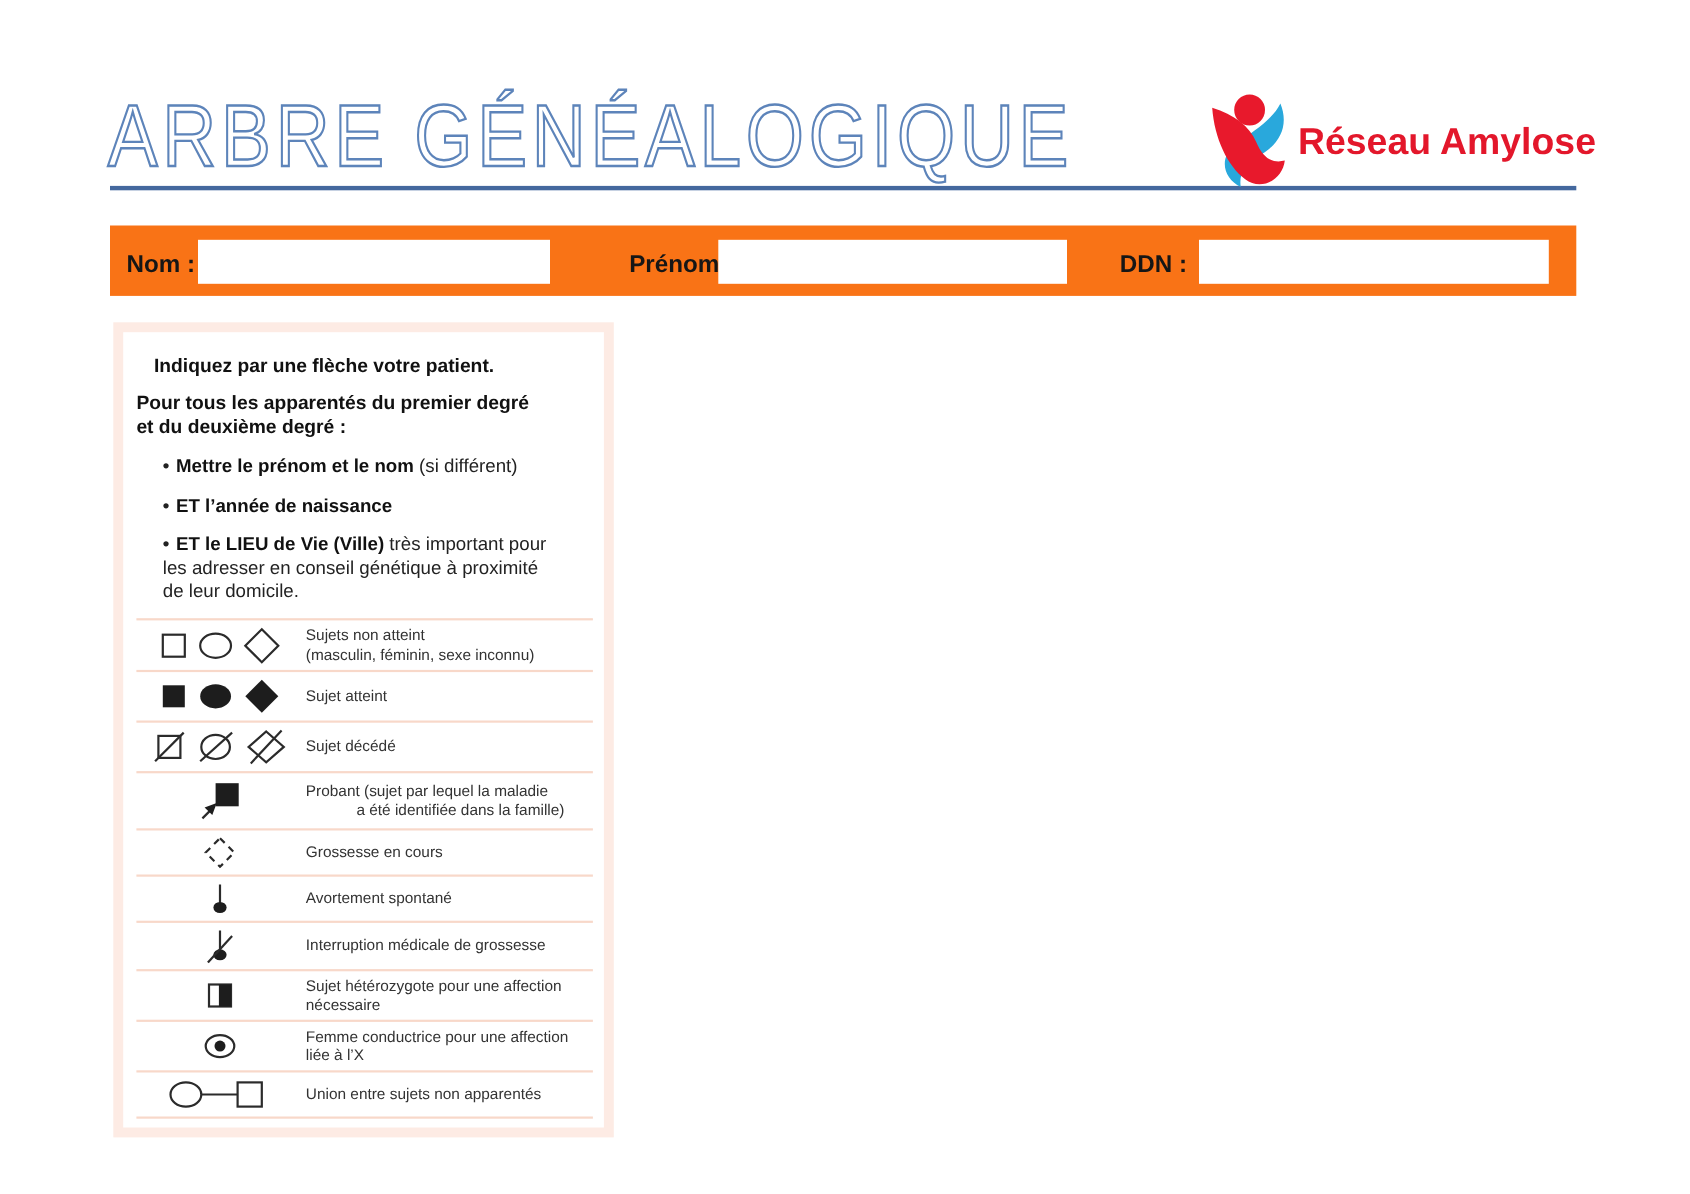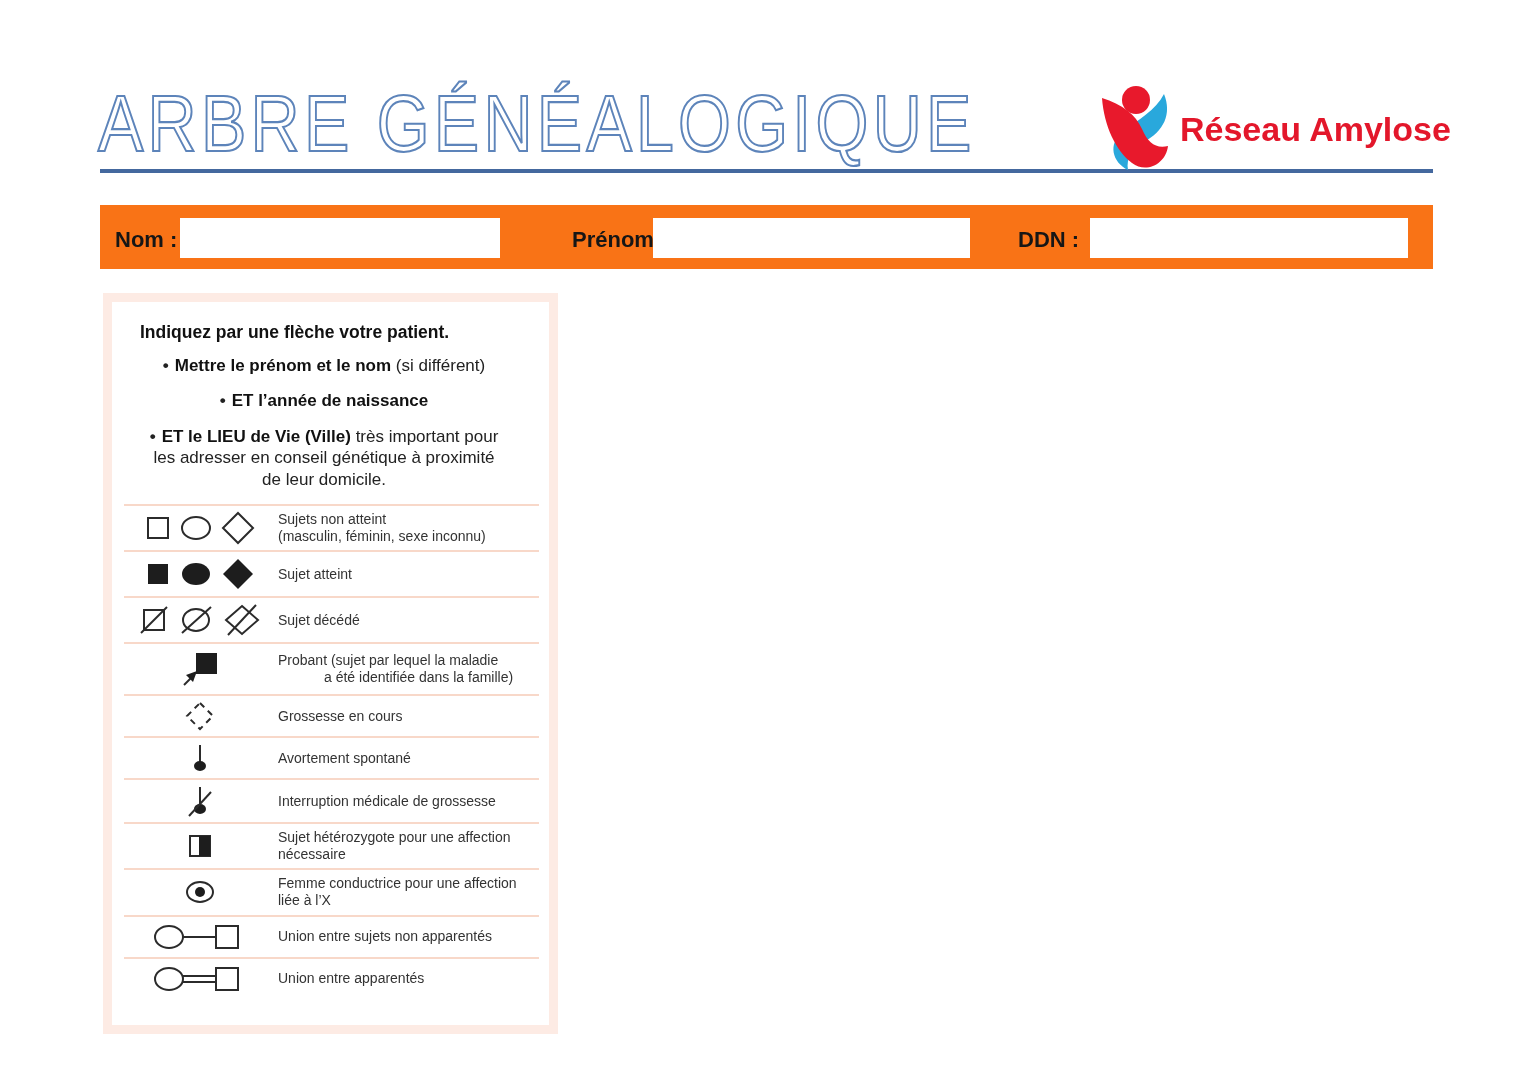--- a/index.html
+++ b/index.html
@@ -26,21 +26,21 @@
   .lbl-nom{left:15px}.box-nom{left:80px;width:320px}
   .lbl-prenom{left:472px}.box-prenom{left:553px;width:317px}
   .lbl-ddn{left:918px}.box-ddn{left:990px;width:318px}
 
   
   .panel{position:absolute;left:103px;top:293px;width:455px;height:741px;background:#fff;
          border:9px solid #fdebe4;box-sizing:border-box;overflow:hidden;}
   .panel-inner{padding:16px 10px 0 12px;}
   .ins1{font-size:17.5px;font-weight:bold;color:#111;margin:4px 0 12px 16px;}
   .ins2{font-size:17.5px;font-weight:bold;color:#111;margin:0 0 14px 0;width:372px;line-height:1.27;}
-  .bullets{list-style:none;margin:0 0 10px 0;padding:0 0 0 24px;width:352px;text-align:center;}
+  .bullets{list-style:none;margin:0 0 10px 0;padding:0 0 0 24px;width:352px;}
   .bullets li{font-size:17px;color:#222;margin:0 0 14px 0;line-height:1.26;}
   .bullets .dot{font-weight:bold;margin-right:6px;}
   .bullets .b{font-weight:bold;color:#111;}
 
   .rows{margin-top:10px;}
   .lrow{display:flex;align-items:center;border-top:2px solid #f8d8c9;padding:5px 0;}
   .sym{width:152px;flex:none;display:flex;align-items:center;justify-content:center;gap:9px;}
   .txt{flex:1;font-size:14px;color:#333;line-height:1.22;padding-left:2px;}
   .txt .l2.indent{padding-left:46px;}
   svg .st{stroke:#2b2b2b;stroke-width:2;fill:none;}
@@ -66,20 +66,21 @@
     <input class="f-input box-nom" type="text" value="" style="">
     <span class="f-label lbl-prenom">Prénom :</span>
     <input class="f-input box-prenom" type="text" value="" style="">
     <span class="f-label lbl-ddn">DDN :</span>
     <input class="f-input box-ddn" type="text" value="" style="">
   </div>
 
   <div class="panel">
     <div class="panel-inner">
       <p class="ins1">Indiquez par une flèche votre patient.</p>
+      <p class="ins2">Pour tous les apparentés du premier degré et du deuxième degré :</p>
       <ul class="bullets">
         <li><span class="dot">•</span><span class="b">Mettre le prénom et le nom</span><span> (si différent)</span></li>
         <li><span class="dot">•</span><span class="b">ET l’année de naissance</span><span></span></li>
         <li><span class="dot">•</span><span class="b">ET le LIEU de Vie (Ville)</span><span> très important pour les adresser en conseil génétique à proximité de leur domicile.</span></li>
       </ul>
 
       <div class="rows">
 
         <div class="lrow">
           <span class="sym">

